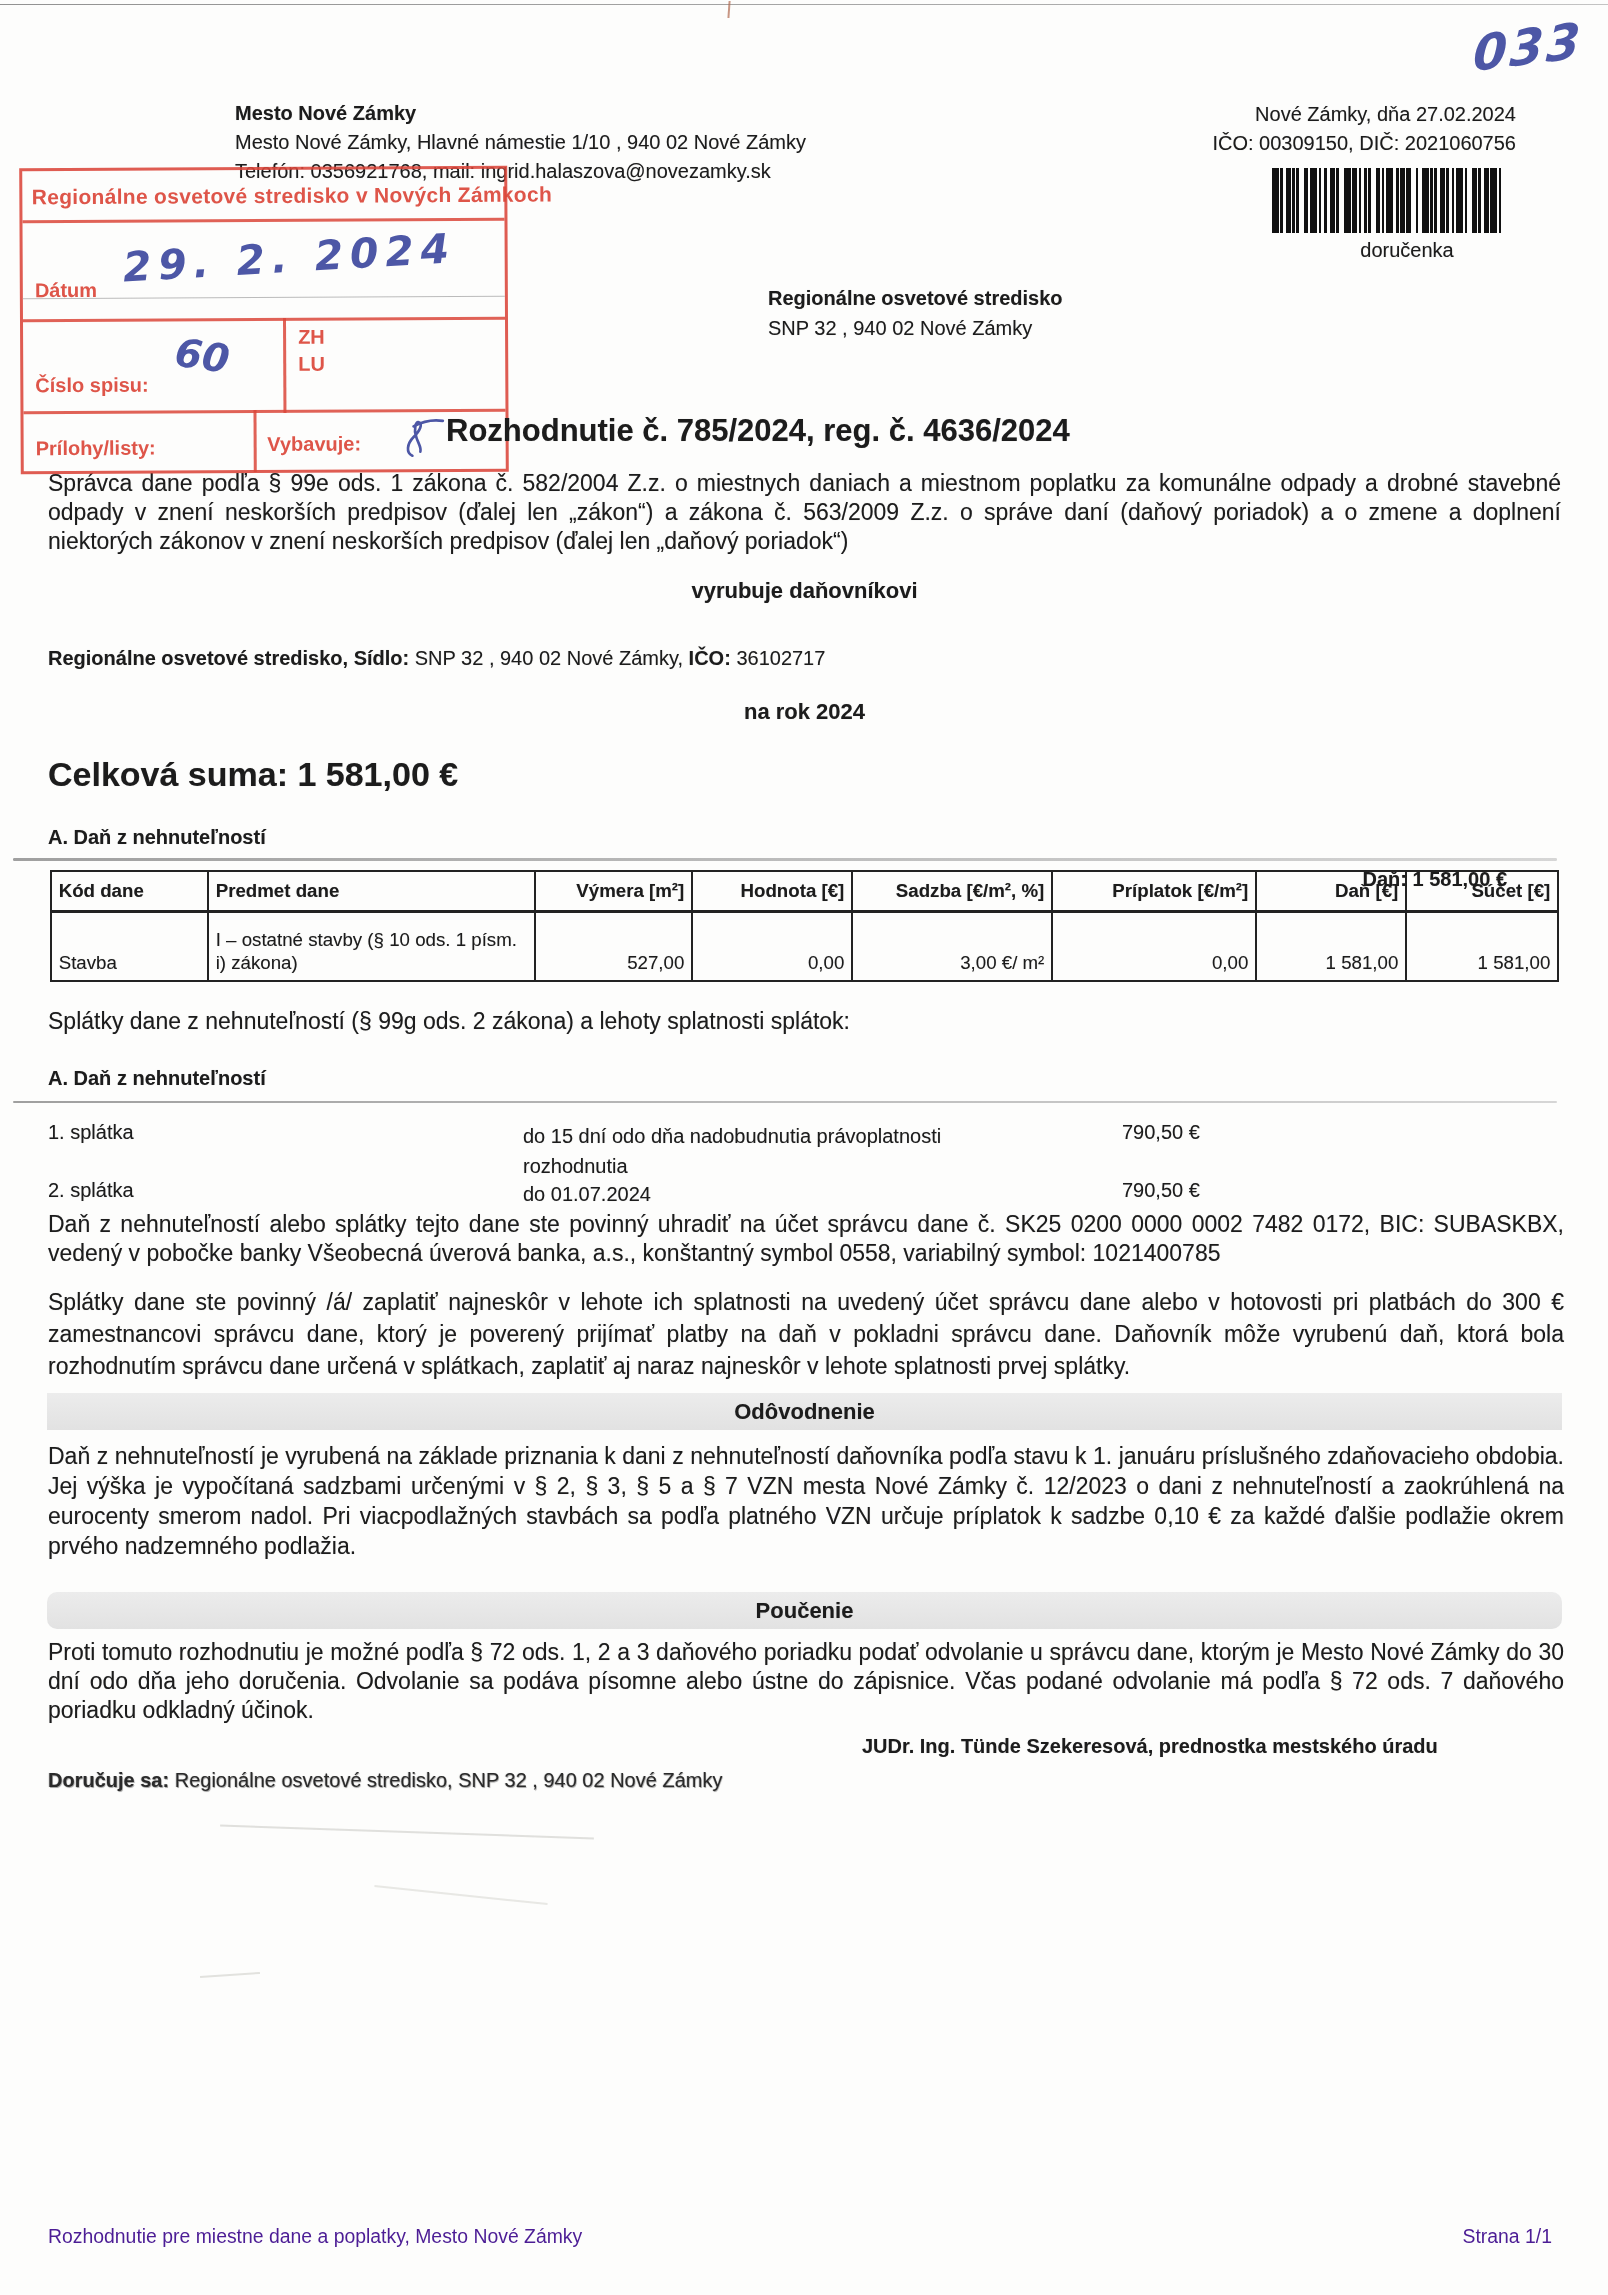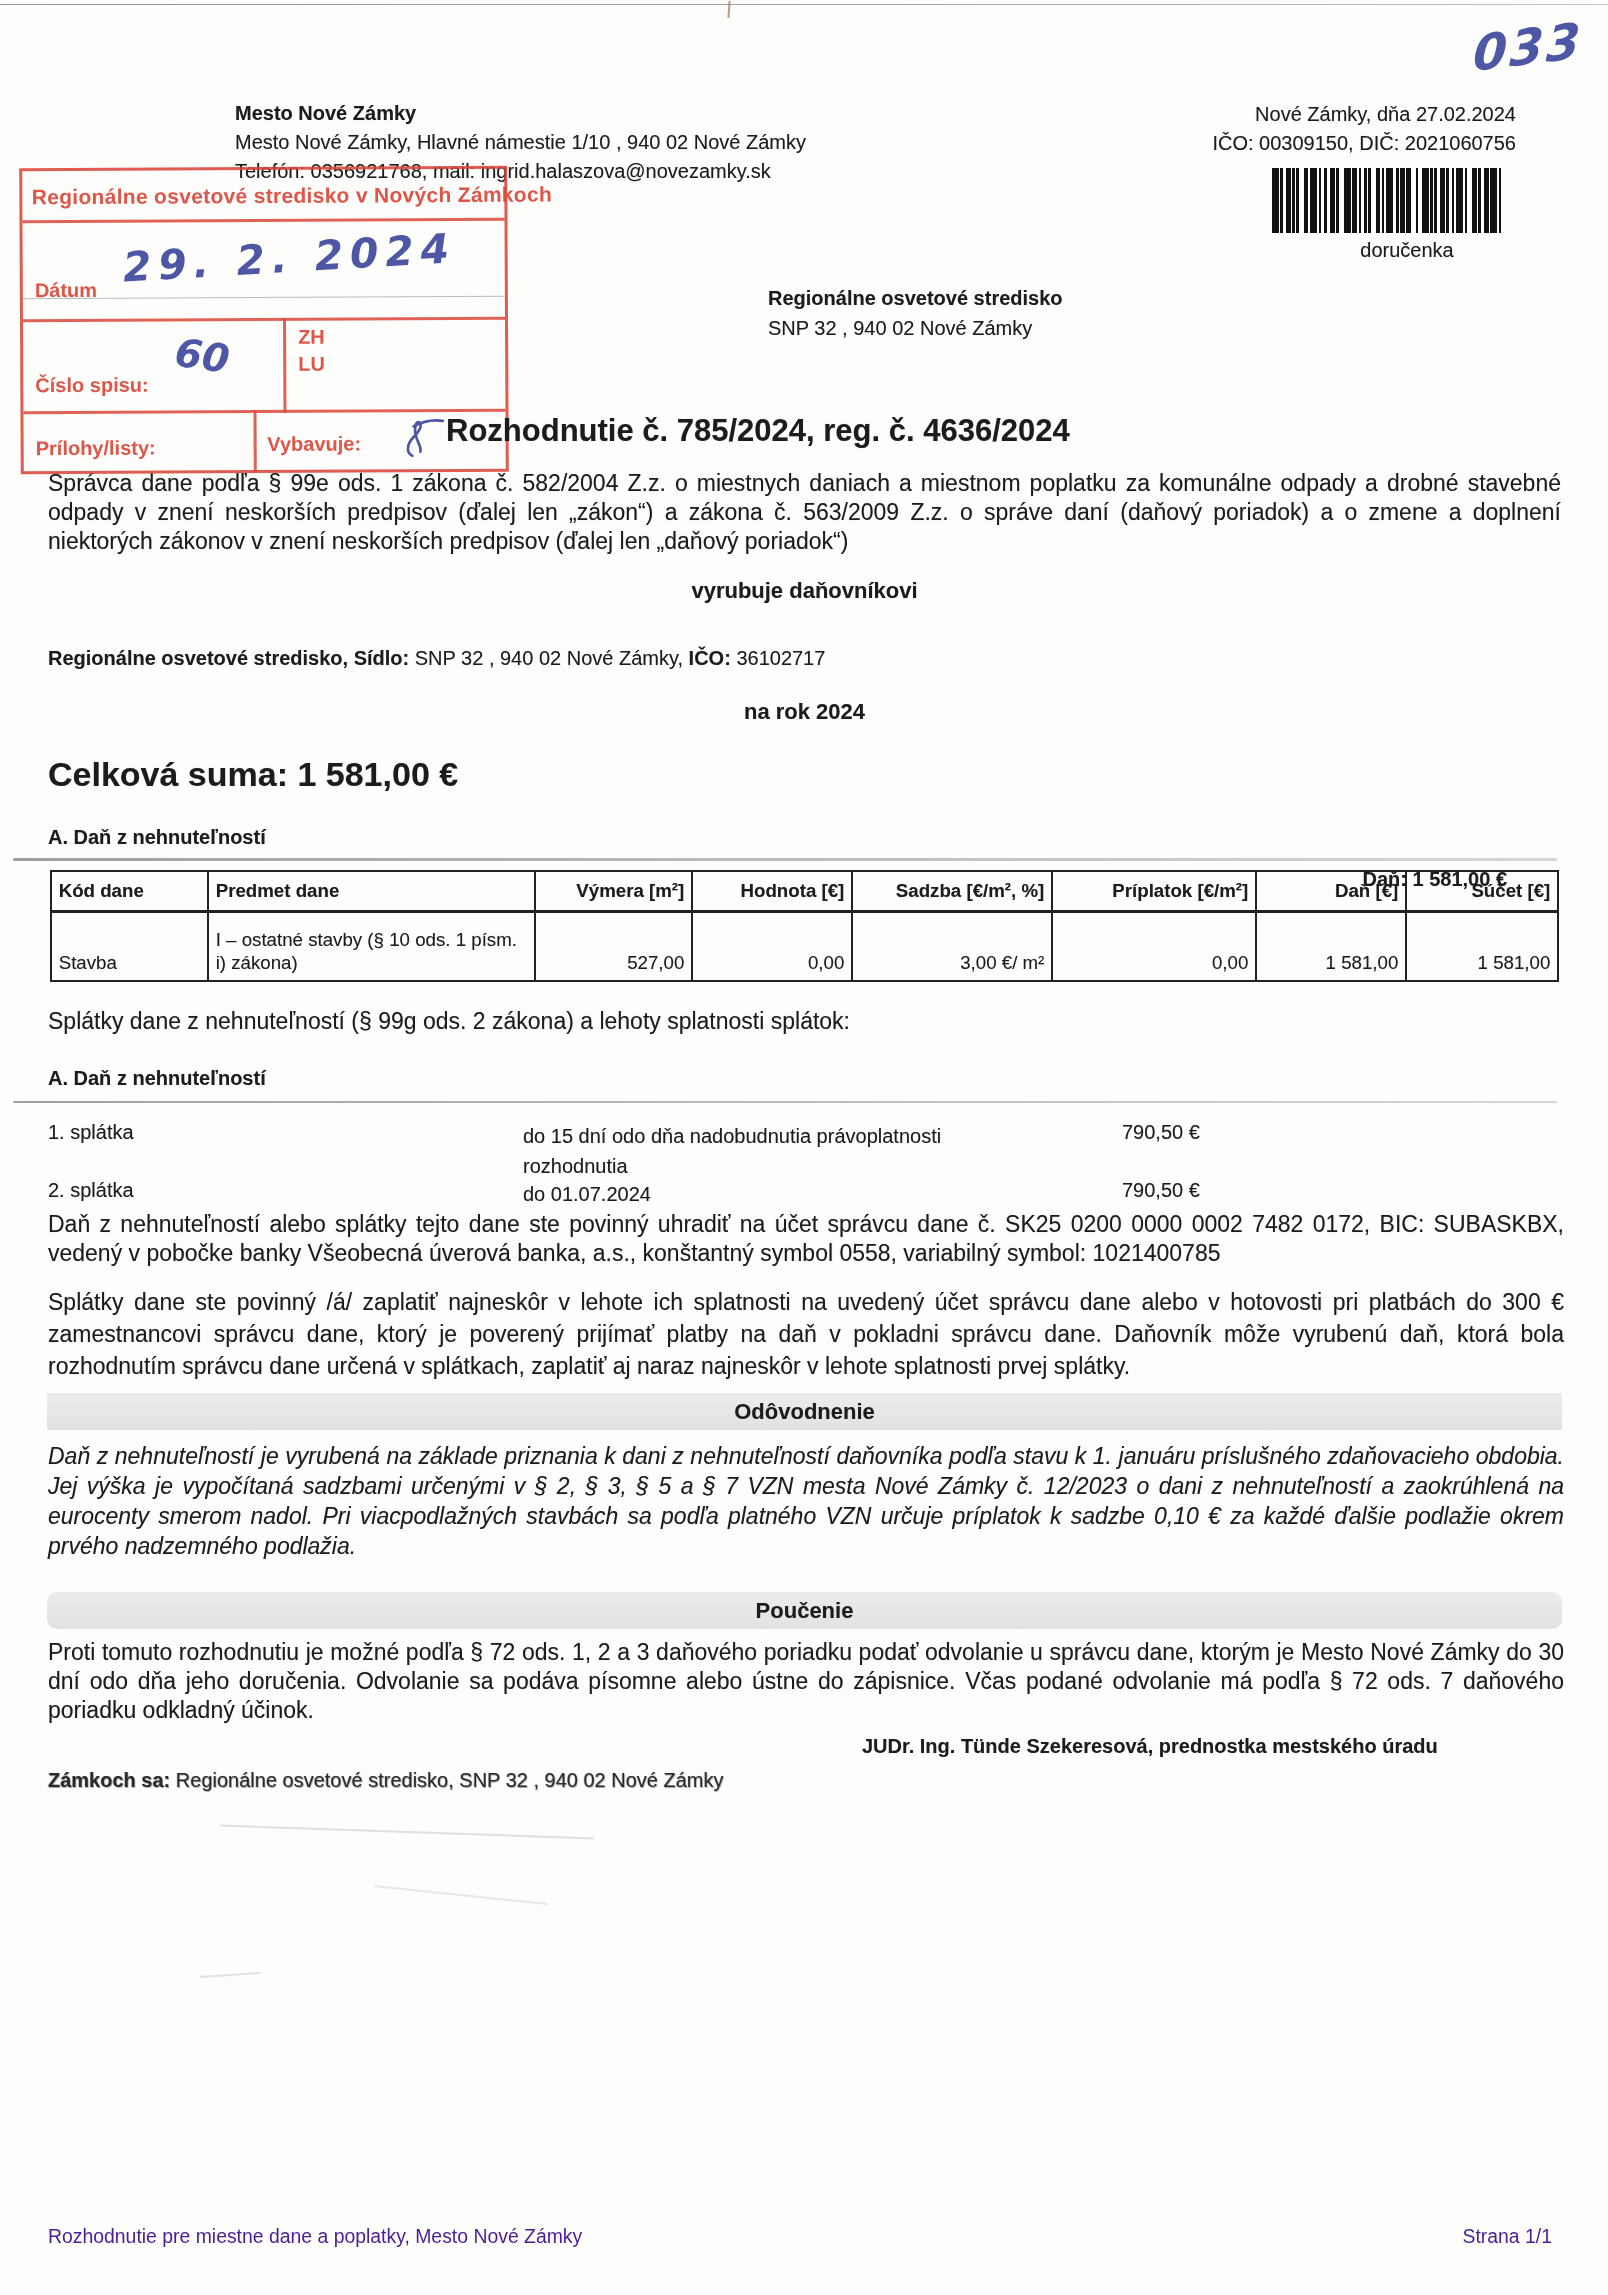--- a/index.html
+++ b/index.html
@@ -97,21 +97,21 @@
   .inst-amount{left:1122px;font-size:20px;}
   .row1{top:1121px;}
   .row2{top:1179px;}
   .pay-info{left:48px;top:1210px;width:1516px;}
   .pay-note{left:48px;top:1286px;width:1516px;line-height:32px;}
 
   .band{left:47px;width:1515px;height:37px;background:linear-gradient(180deg,#ececec,#e2e2e2);}
   .band-odv{top:1393px;}
   .band-pou{top:1592px;border-radius:10px;}
   .band-title{width:100%;text-align:center;font-size:22px;font-weight:bold;line-height:37px;}
-  .odv-body{left:48px;top:1441px;width:1516px;line-height:30px;font-style:italic;}
+  .odv-body{left:48px;top:1441px;width:1516px;line-height:30px;}
   .pou-body{left:48px;top:1638px;width:1516px;line-height:29px;}
 
   .signature{left:862px;top:1735px;font-size:20px;font-weight:bold;}
   .delivery{left:48px;top:1769px;font-size:20px;color:#2a2a2a;text-shadow:0.7px 0.7px 0.7px rgba(60,60,60,.45), -0.7px 0 0.7px rgba(90,90,90,.3);}
 
   
   .ghost1{left:220px;top:1831px;width:374px;height:2px;background:#d8d8d4;transform:rotate(2deg);opacity:.8;}
   .ghost2{left:374px;top:1894px;width:174px;height:2px;background:#dededa;transform:rotate(6deg);opacity:.7;}
   .ghost3{left:200px;top:1974px;width:60px;height:2px;background:#e2e2de;transform:rotate(-4deg);}
 
@@ -289,21 +289,21 @@
   <div class="abs para justify odv-body scan-text">Daň z nehnuteľností  je vyrubená na základe  priznania k dani z nehnuteľností daňovníka  podľa stavu k 1. januáru príslušného zdaňovacieho obdobia. Jej výška je  vypočítaná sadzbami  určenými v § 2, § 3, § 5 a § 7  VZN mesta  Nové Zámky  č. 12/2023 o dani z nehnuteľností  a  zaokrúhlená  na eurocenty  smerom nadol. Pri viacpodlažných stavbách sa podľa platného VZN určuje príplatok k sadzbe 0,10 € za každé ďalšie podlažie okrem prvého nadzemného podlažia.</div>
 
   <div class="abs band band-pou">
     <div class="band-title scan-text">Poučenie</div>
   </div>
   <div class="abs para justify pou-body scan-text">Proti tomuto rozhodnutiu je možné podľa § 72 ods. 1, 2 a 3 daňového poriadku podať odvolanie u správcu dane, ktorým je Mesto Nové Zámky do 30 dní odo dňa jeho doručenia. Odvolanie sa podáva písomne alebo ústne do zápisnice. Včas podané odvolanie má podľa § 72 ods. 7 daňového poriadku odkladný účinok.</div>
 
   <div class="abs signature scan-text">JUDr. Ing. Tünde Szekeresová, prednostka mestského úradu</div>
 
   <div class="abs delivery">
-    <span class="b">Zámkoch sa:</span><span> Regionálne osvetové stredisko, SNP 32 , 940 02 Nové Zámky</span>
+    <span class="b">Doručuje sa:</span><span> Regionálne osvetové stredisko, SNP 32 , 940 02 Nové Zámky</span>
   </div>
 
   <div class="abs ghost1"></div>
   <div class="abs ghost2"></div>
   <div class="abs ghost3"></div>
 
   <div class="abs footer footer-l">Rozhodnutie pre miestne dane a poplatky, Mesto Nové Zámky</div>
   <div class="abs footer footer-r">Strana 1/1</div>
 
 </div>

